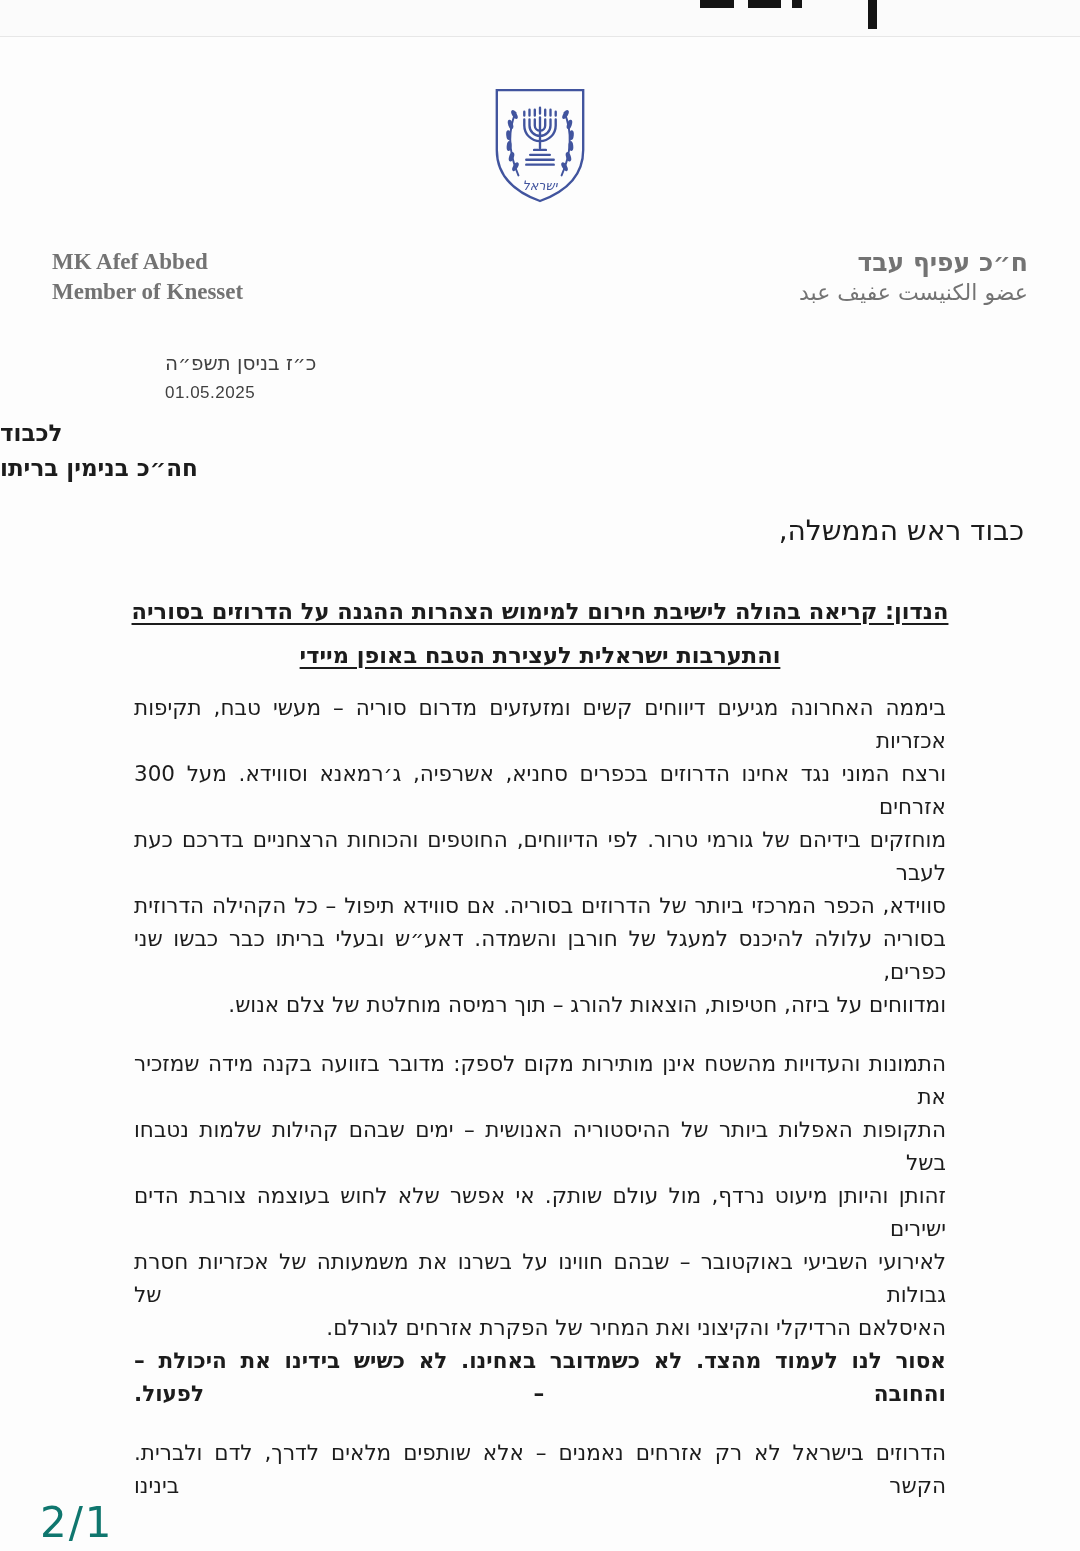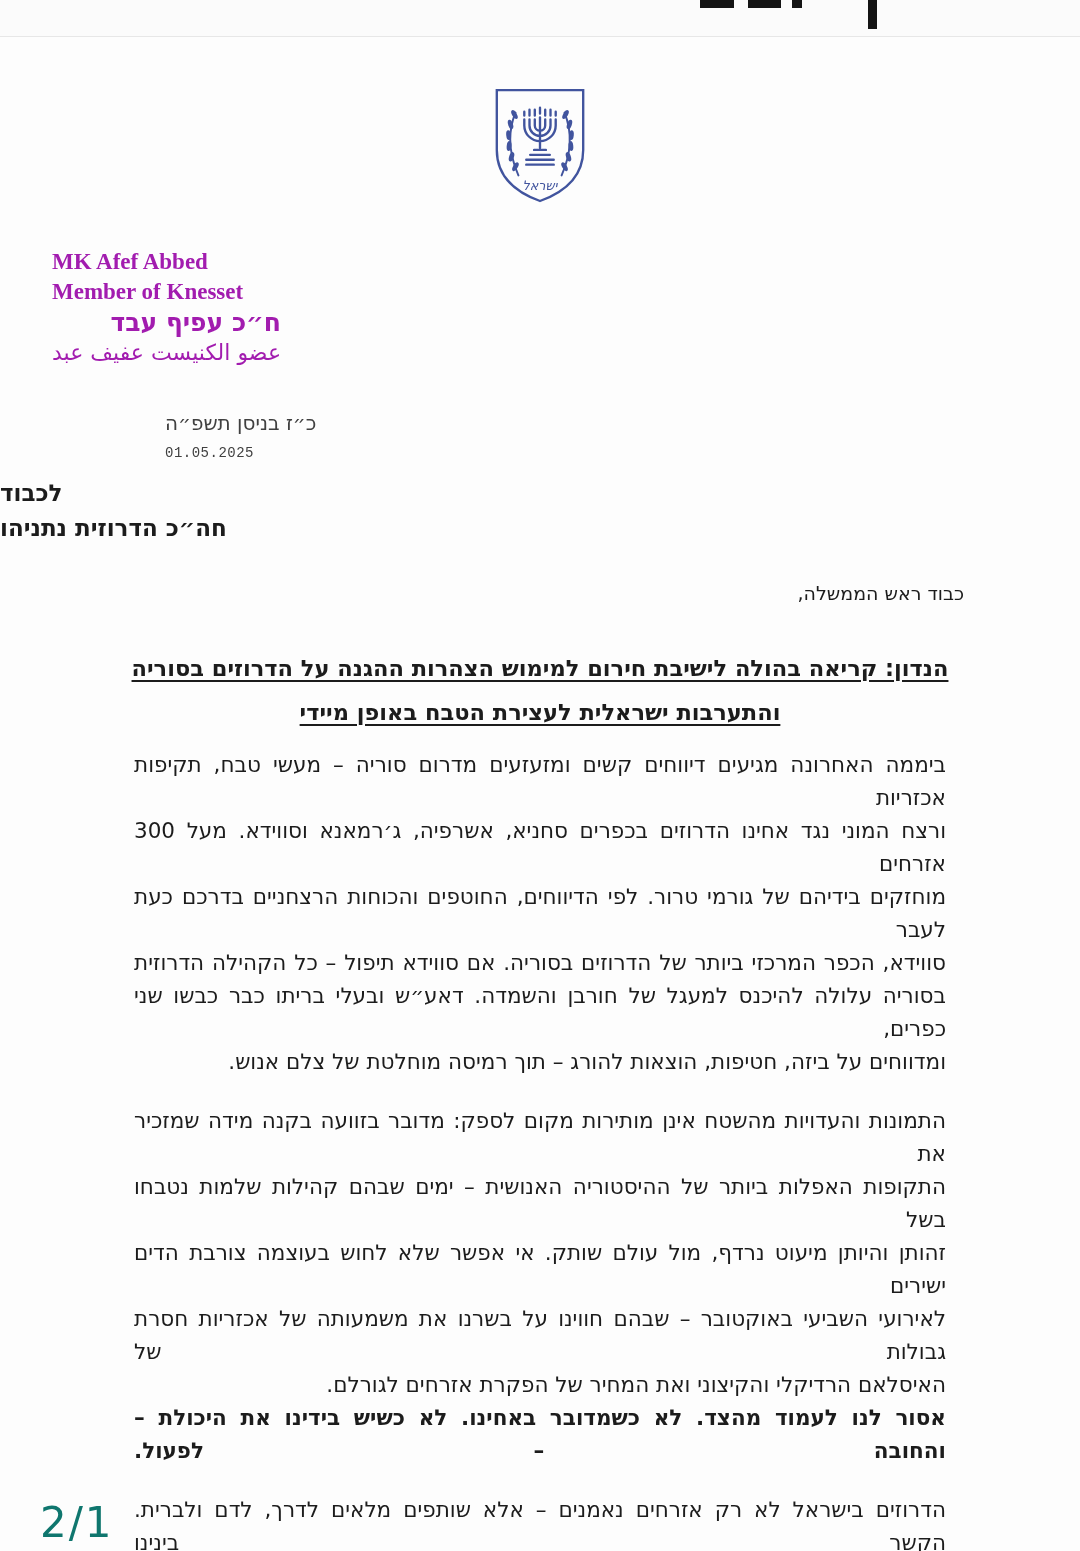--- a/index.html
+++ b/index.html
@@ -26,38 +26,37 @@
   .frag-4{left:868px;top:0;width:9px;height:29px;}
 
   
   .emblem-wrap{margin-top:50px;text-align:center;}
   .emblem-wrap svg{display:inline-block;}
 
   
   .letterhead{
     display:flex;justify-content:space-between;align-items:flex-start;
     padding:36px 52px 0 52px;
-    color:#a21caf;
-    flex-direction:column;
+    color:#737373;
   }
   .lh-en{font-family:"Liberation Serif",serif;font-weight:bold;font-size:23px;line-height:30px;text-align:left;}
   .lh-he{text-align:right;direction:rtl;}
   .lh-he .he{font-size:25px;font-weight:bold;line-height:31px;}
   .lh-he .ar{font-size:22px;line-height:30px;}
 
   
   .date-block{margin-top:40px;padding-left:165px;font-size:20px;line-height:30px;color:#404040;}
-  .date-greg{font-family:Liberation Mono, monospace;font-size:14px;letter-spacing:0.5px;}
+  .date-greg{font-family:Liberation Sans, sans-serif;font-size:17px;letter-spacing:0.5px;}
 
   
   .recipient{margin-top:8px;padding-right:138px;direction:rtl;text-align:left;font-size:23px;line-height:35px;font-weight:bold;}
   .recipient .u{text-decoration:underline;}
 
   
-  .salutation{margin-top:36px;padding-right:116px;direction:rtl;text-align:right;font-size:19px;}
+  .salutation{margin-top:28px;padding-right:56px;direction:rtl;text-align:right;font-size:28px;}
 
   
   .subject{margin-top:42px;text-align:center;direction:rtl;font-size:22.5px;font-weight:bold;line-height:44px;}
   .subject .u{text-decoration:underline;text-underline-offset:4px;}
 
   
   .body-text{margin:14px 134px 0 134px;direction:rtl;}
   .para{margin:0 0 26px 0;}
   .line{
     font-size:21.5px;line-height:33px;
@@ -133,21 +132,21 @@
     </div>
   </div>
 
   <div class="date-block">
     <div>כ״ז בניסן תשפ״ה</div>
     <div class="date-greg">01.05.2025</div>
   </div>
 
   <div class="recipient" id="recipient">
       <div><span>לכבוד</span></div>
-      <div><span>חה״כ הדרוזית נתניהו</span></div>
+      <div><span>חה״כ בנימין בריתו</span></div>
     </div>
 
   <div class="salutation">כבוד ראש הממשלה,</div>
 
   <div class="subject">
     <div><span class="u">הנדון: קריאה בהולה לישיבת חירום למימוש הצהרות ההגנה על הדרוזים בסוריה</span></div>
     <div><span class="u">והתערבות ישראלית לעצירת הטבח באופן מיידי</span></div>
   </div>
 
   <div class="body-text" id="body-paragraphs">

